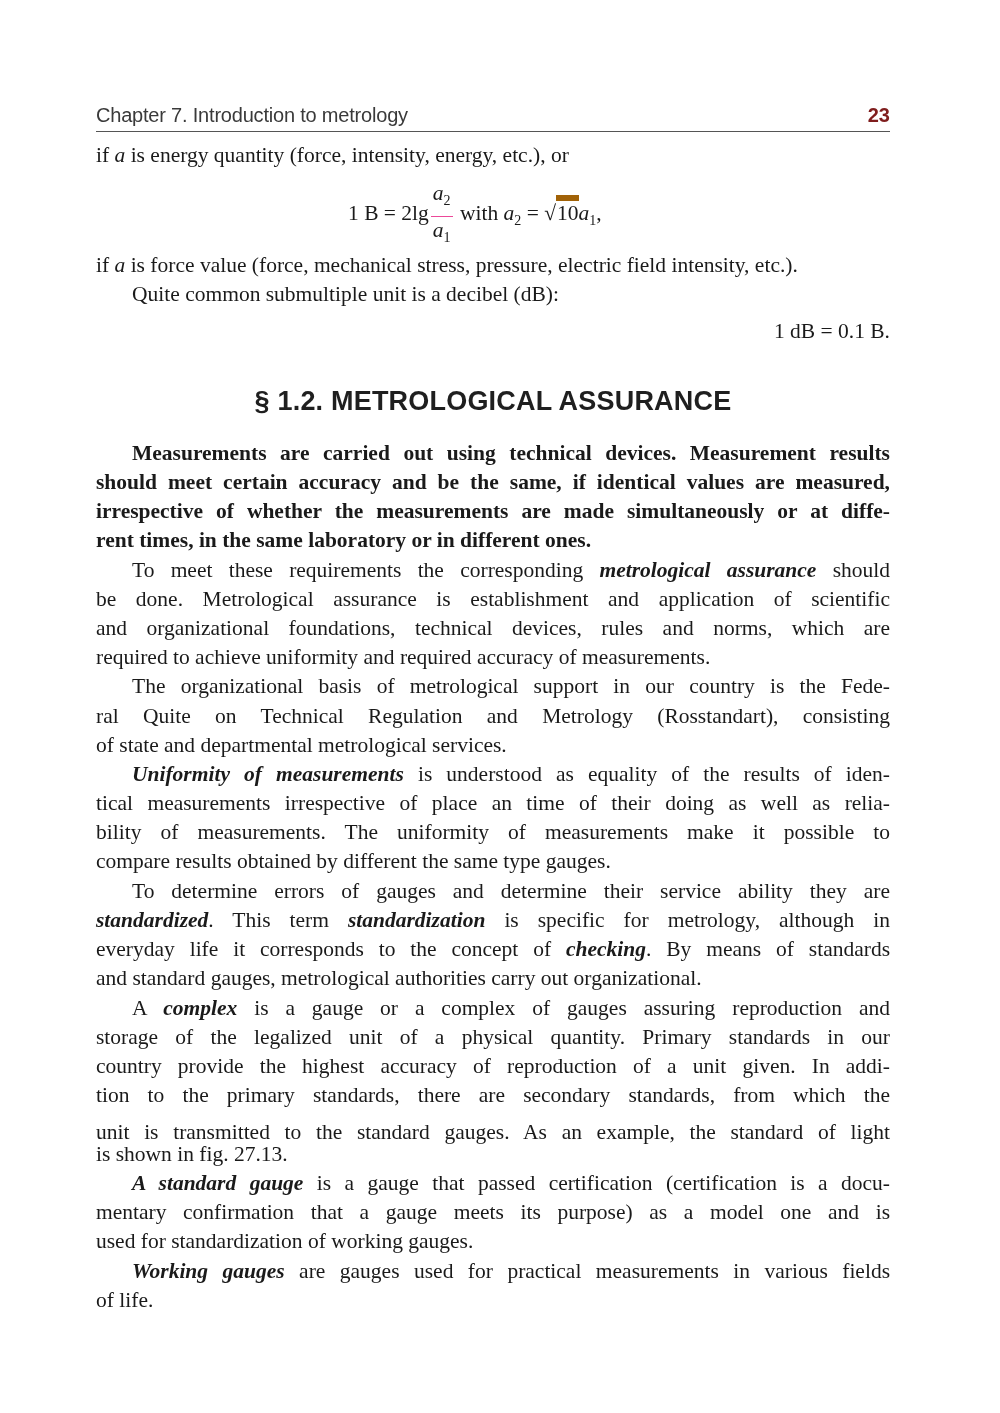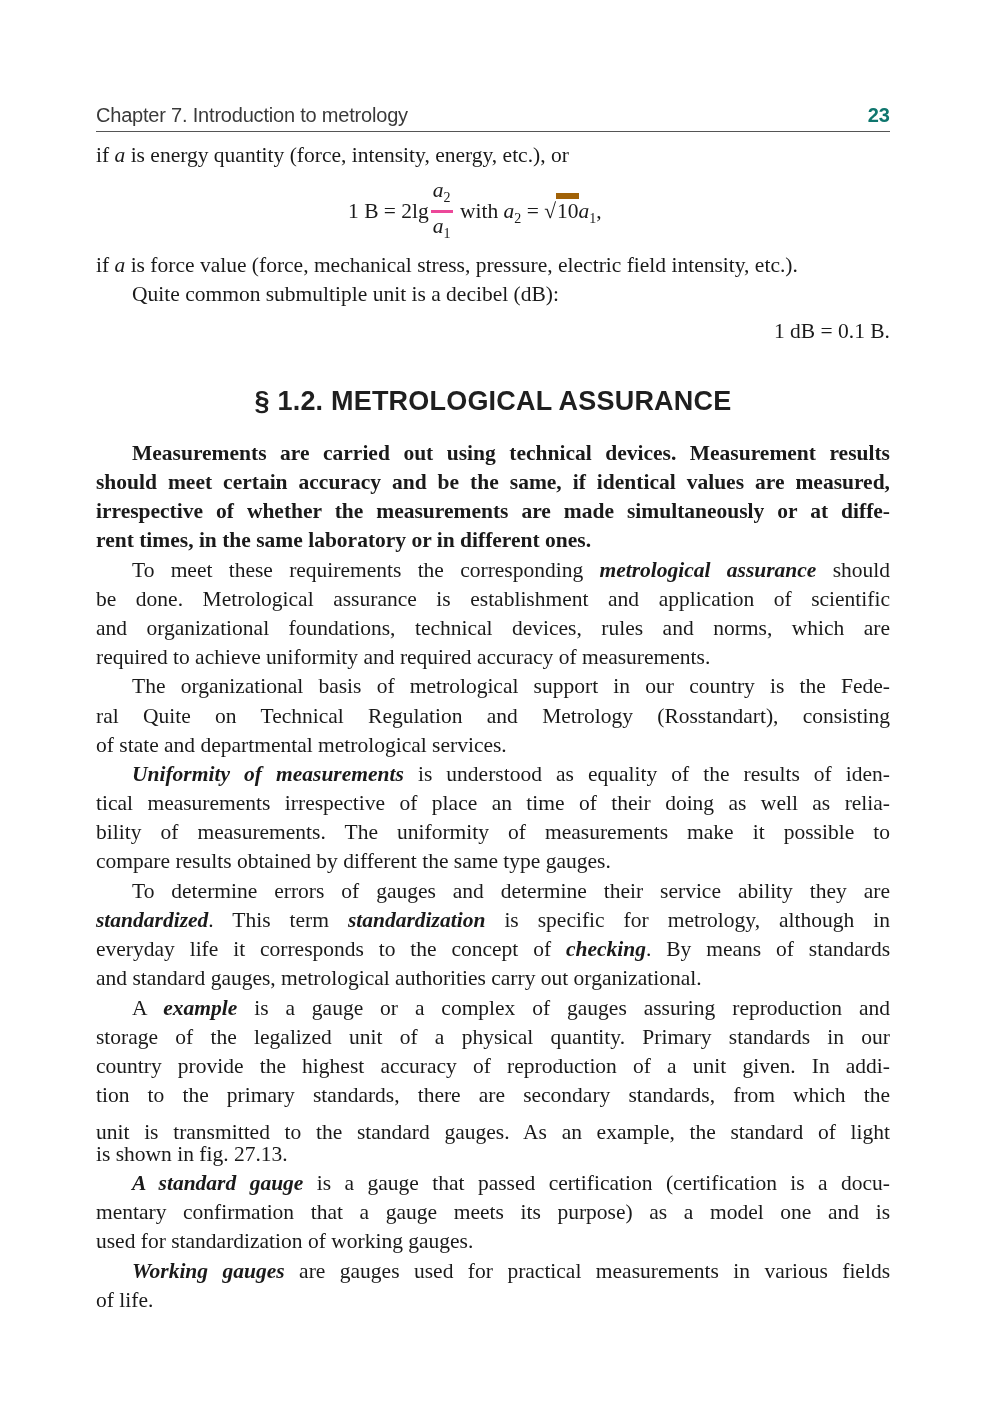--- a/index.html
+++ b/index.html
@@ -1,32 +1,32 @@
 <!DOCTYPE html>
 <html><head>
   <meta charset="utf-8">
   <style>
     html, body { margin: 0; padding: 0; background: #ffffff; }
     body { width: 1000px; height: 1413px; position: relative; overflow: hidden; color: #1a1a1a; }
     .page { position: absolute; left: 96px; top: 0; width: 794px; }
     .running-head { position: absolute; top: 101px; left: 0; width: 794px; height: 30px; border-bottom: 1.5px solid #555; font-family: "Liberation Sans", sans-serif; font-size: 20px; color: #3a3a3a; }
     .running-head .title { position: absolute; left: 0; top: 3px; letter-spacing: -0.2px; }
-    .running-head .pageno { position: absolute; right: 0; top: 3px; font-weight: bold; color: #0f766e; }
+    .running-head .pageno { position: absolute; right: 0; top: 3px; font-weight: bold; color: #7f1d1d; }
     .serif { font-family: "Liberation Serif", serif; font-size: 21.5px; }
     .line { position: absolute; left: 0; width: 794px; white-space: nowrap; line-height: 29px; height: 29px; }
     .just { text-align: justify; text-align-last: justify; }
     .indent { padding-left: 36px; width: 758px; }
     .center { text-align: center; }
     .b { font-weight: bold; }
     .bi { font-weight: bold; font-style: italic; }
     .i { font-style: italic; }
     .section-title { position: absolute; left: 0; width: 794px; top: 386px; text-align: center; font-family: "Liberation Sans", sans-serif; font-weight: bold; font-size: 27px; color: #1f1f1f; letter-spacing: 0.2px; }
     .formula { position: absolute; font-family: "Liberation Serif", serif; font-size: 21.5px; }
     .frac { display: inline-block; vertical-align: middle; text-align: center; margin: 0 2px; }
-    .frac .num { display: block; border-bottom: 3px solid #ec4899; padding: 0 2px; line-height: 24px; }
+    .frac .num { display: block; border-bottom: 1px solid #ec4899; padding: 0 2px; line-height: 31px; }
     .frac .den { display: block; line-height: 26px; }
     sub { font-size: 14px; }
     .sqrt { border-top: 6px solid #a16207; padding-left: 1px; }
   </style>
 </head>
 <body>
 
 <div class="page">
 
   <div class="running-head">
@@ -67,21 +67,21 @@
   <div class="serif line indent just" style="top:760px;"><span class="bi">Uniformity of measurements</span><span> is understood as equality of the results of iden-</span></div>
   <div class="serif line just" style="top:789px;">tical measurements irrespective of place an time of their doing as well as relia-</div>
   <div class="serif line just" style="top:818px;">bility of measurements. The uniformity of measurements make it possible to</div>
   <div class="serif line" style="top:847px;">compare results obtained by different the same type gauges.</div>
 
   <div class="serif line indent just" style="top:877px;">To determine errors of gauges and determine their service ability they are</div>
   <div class="serif line just" style="top:906px;"><span class="bi">standardized</span><span>. This term </span><span class="bi">standardization</span><span> is specific for metrology, although in</span></div>
   <div class="serif line just" style="top:935px;"><span>everyday life it corresponds to the concept of </span><span class="bi">checking</span><span>. By means of standards</span></div>
   <div class="serif line" style="top:964px;">and standard gauges, metrological authorities carry out organizational.</div>
 
-  <div class="serif line indent just" style="top:994px;"><span>A </span><span class="bi">example</span><span> is a gauge or a complex of gauges assuring reproduction and</span></div>
+  <div class="serif line indent just" style="top:994px;"><span>A </span><span class="bi">complex</span><span> is a gauge or a complex of gauges assuring reproduction and</span></div>
   <div class="serif line just" style="top:1023px;">storage of the legalized unit of a physical quantity. Primary standards in our</div>
   <div class="serif line just" style="top:1052px;">country provide the highest accuracy of reproduction of a unit given. In addi-</div>
   <div class="serif line just" style="top:1081px;">tion to the primary standards, there are secondary standards, from which the</div>
   <div class="serif line just" style="top:1110px;margin-top:8px;">unit is transmitted to the standard gauges. As an example, the standard of light</div>
   <div class="serif line" style="top:1140px;">is shown in fig. 27.13.</div>
 
   <div class="serif line indent just" style="top:1169px;"><span class="bi">A standard gauge</span><span> is a gauge that passed certification (certification is a docu-</span></div>
   <div class="serif line just" style="top:1198px;">mentary confirmation that a gauge meets its purpose) as a model one and is</div>
   <div class="serif line" style="top:1227px;">used for standardization of working gauges.</div>
 

